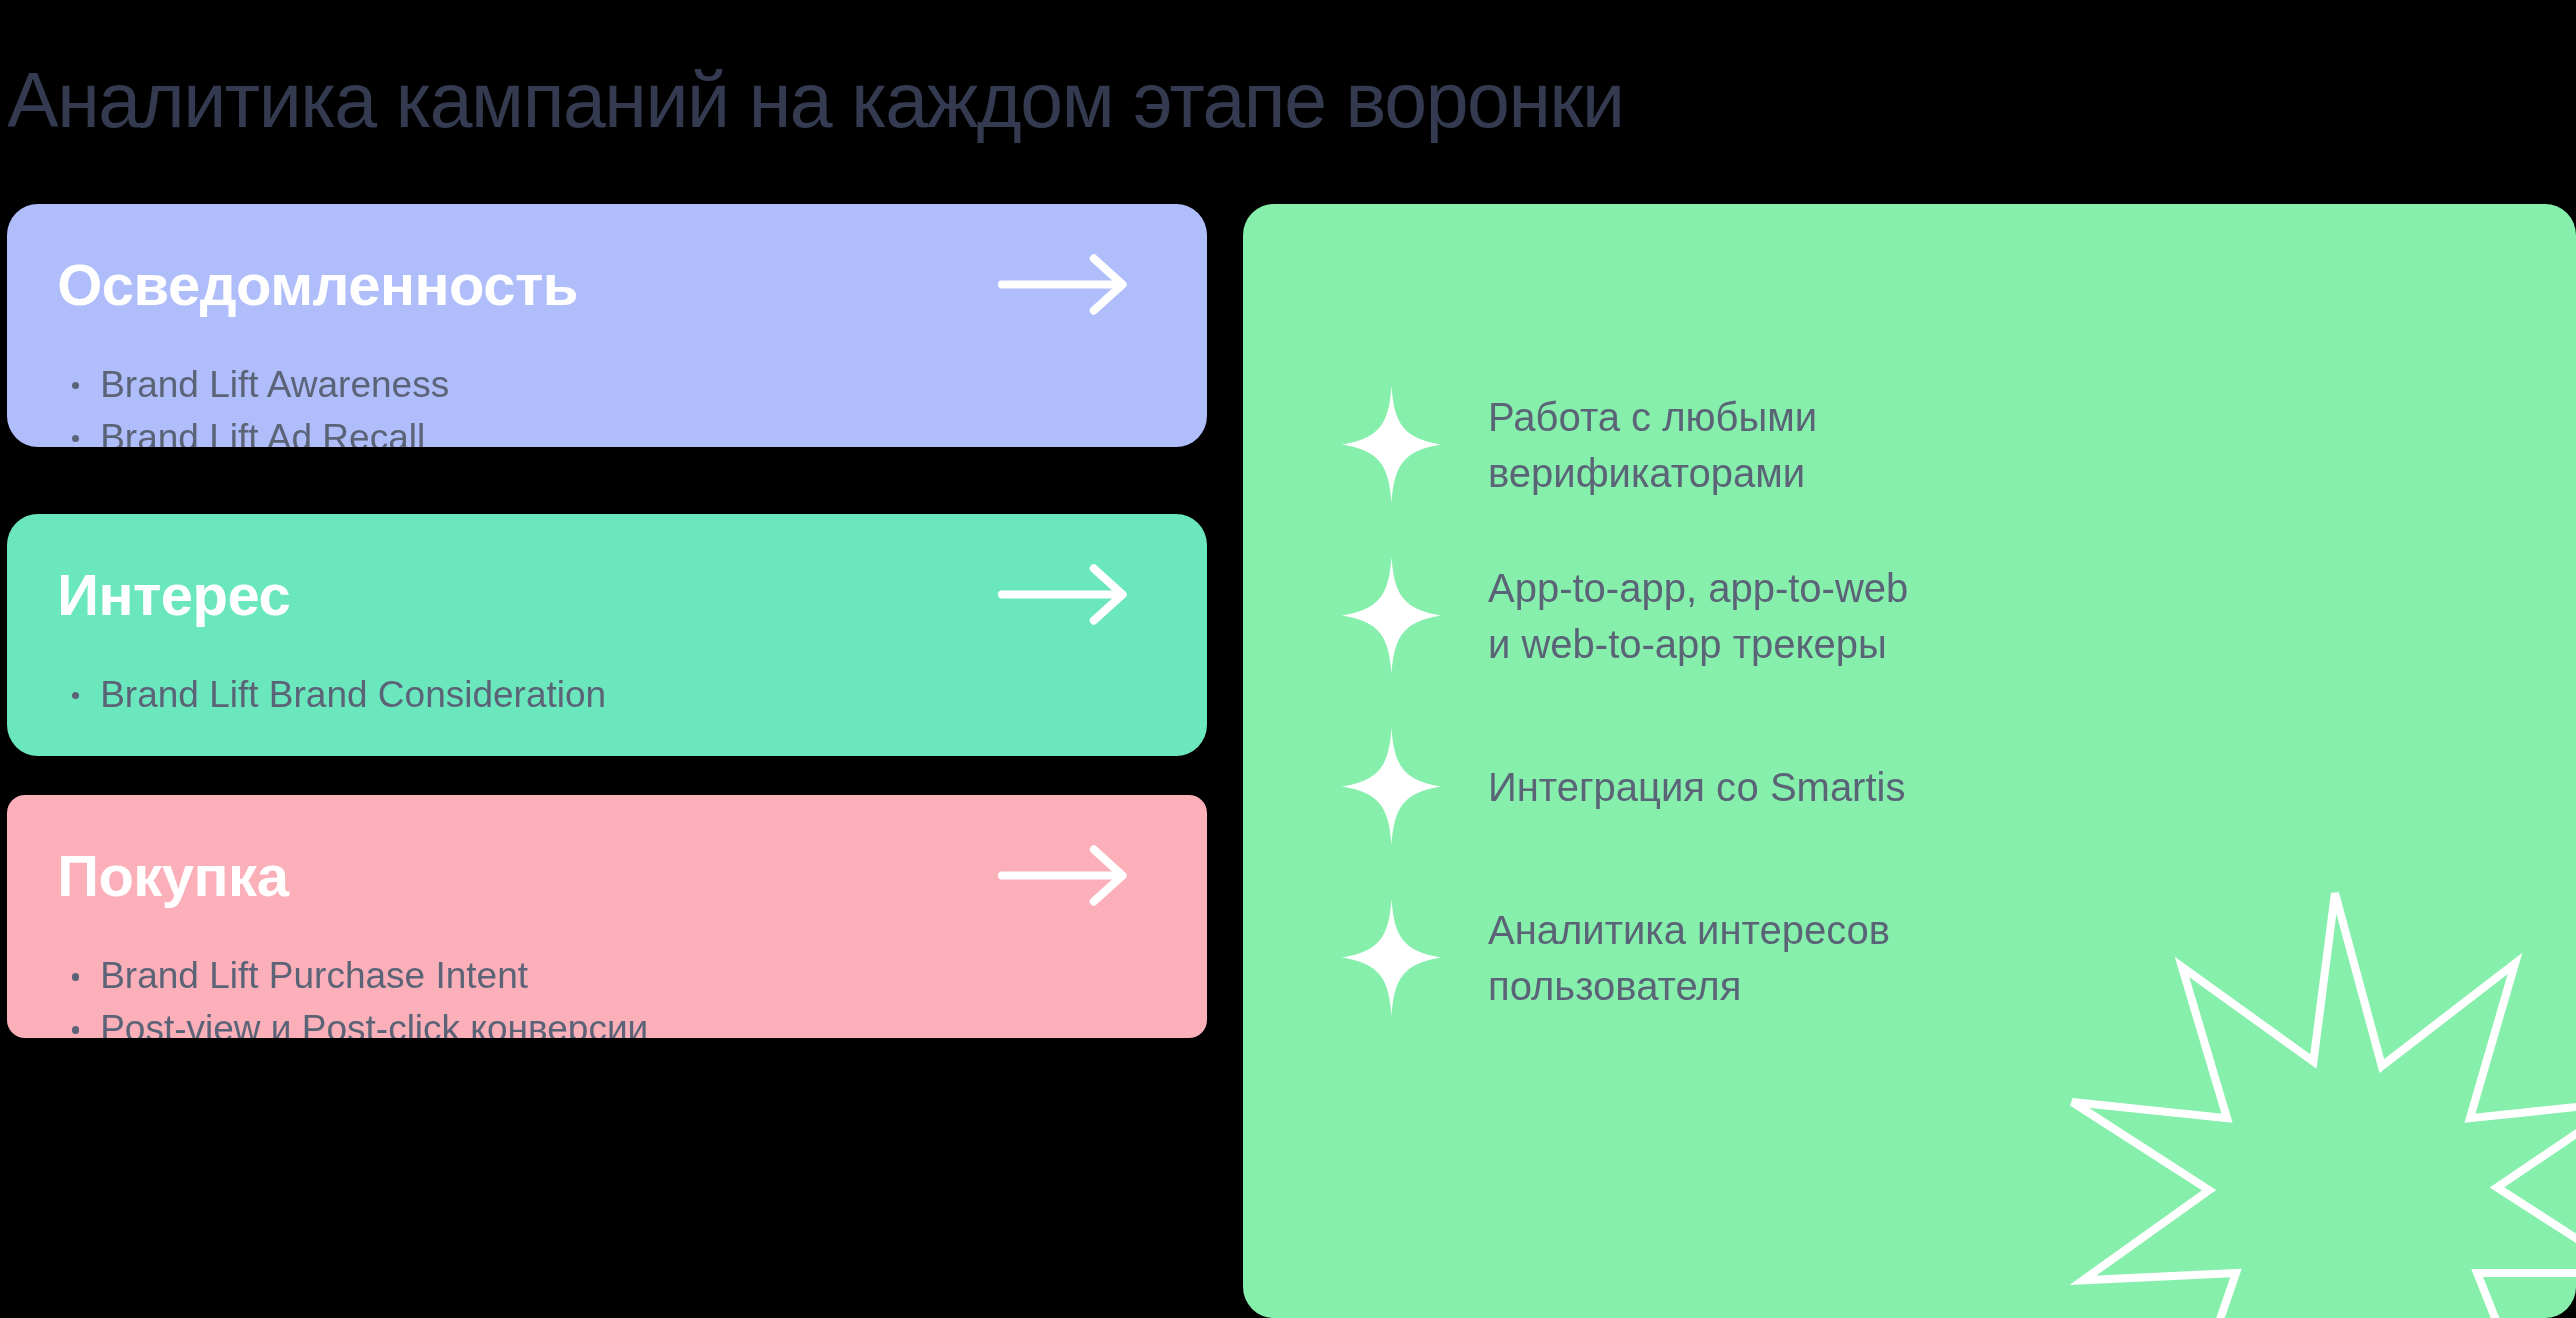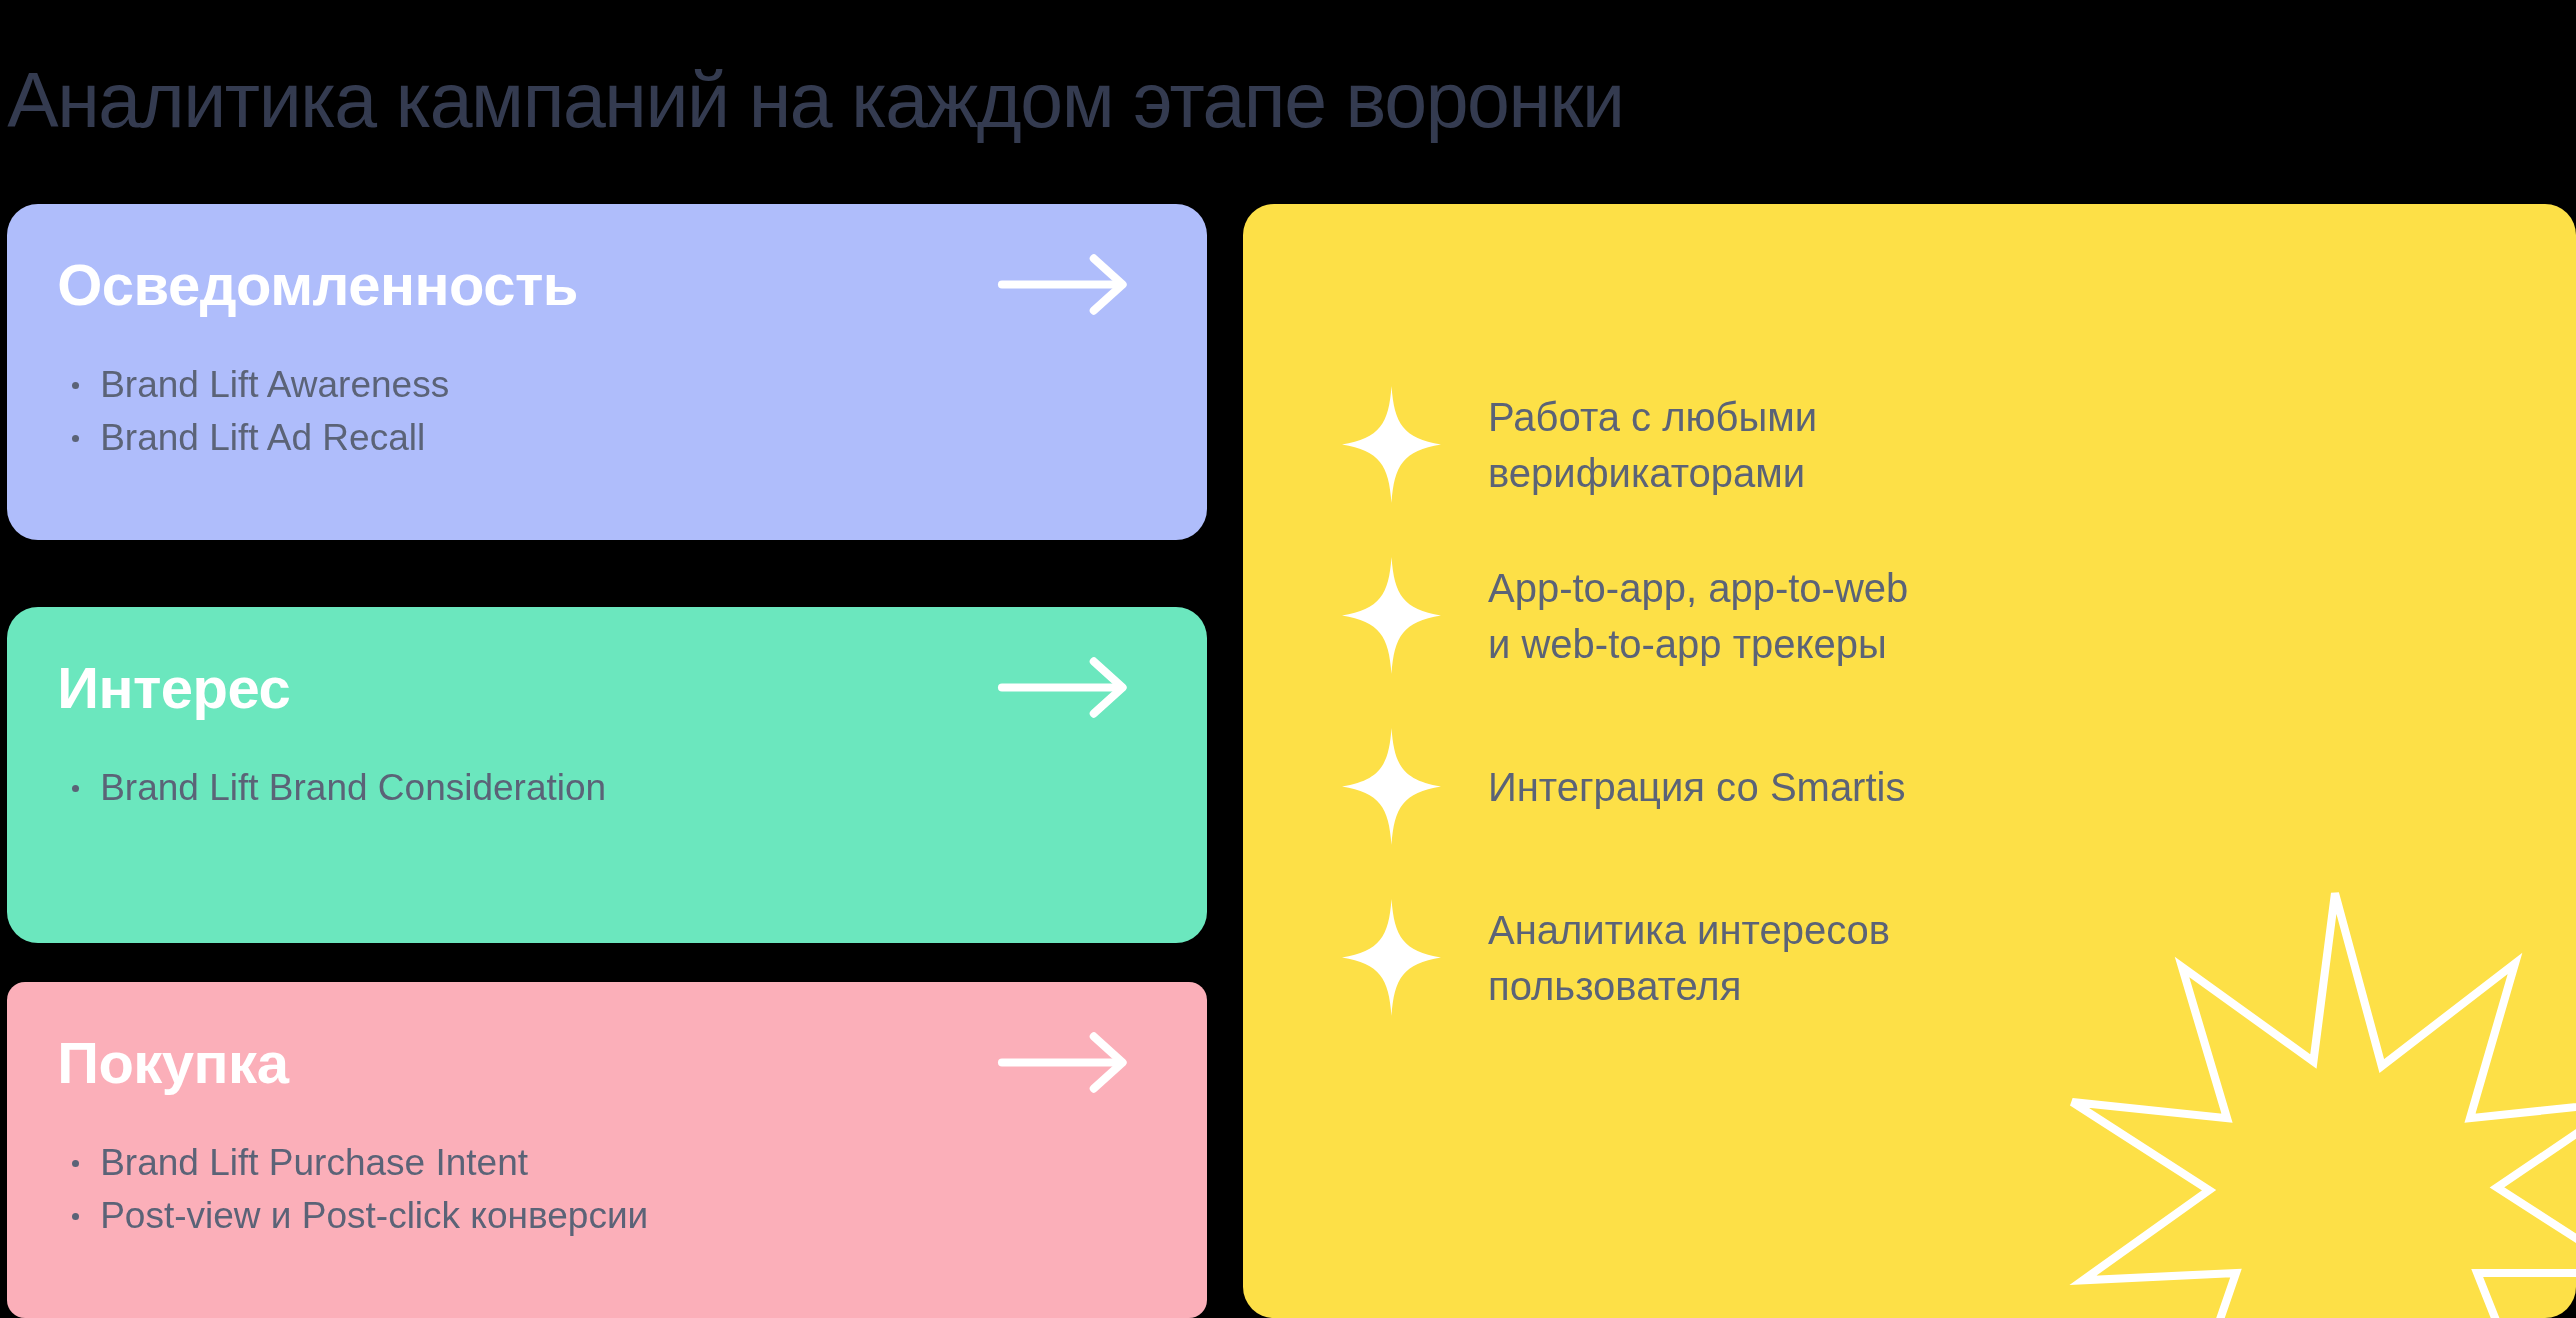--- a/index.html
+++ b/index.html
@@ -35,21 +35,21 @@
     color: #343B50;
     white-space: nowrap;
   }
 
   
   .funnel-column {
     position: absolute;
     left: 7.2px;
     top: 204px;
     width: 1200px;
-    height: 1114px;
+    height: 834px;
     display: flex;
     flex-direction: column;
     gap: 39px;
   }
 
   .funnel-card {
     position: relative;
     flex: 1 1 0;
     border-radius: 31px;
     box-sizing: border-box;
@@ -108,21 +108,21 @@
     background: #5B6377;
   }
 
   
   .features-panel {
     position: absolute;
     left: 1243px;
     top: 204px;
     width: 1333px;
     height: 1114px;
-    background: #fde047;
+    background: #86efac;
     border-radius: 31px;
     overflow: hidden;
   }
 
   .panel-burst {
     position: absolute;
     right: -47px;
     bottom: -135px;
     width: 576px;
     height: 576px;

